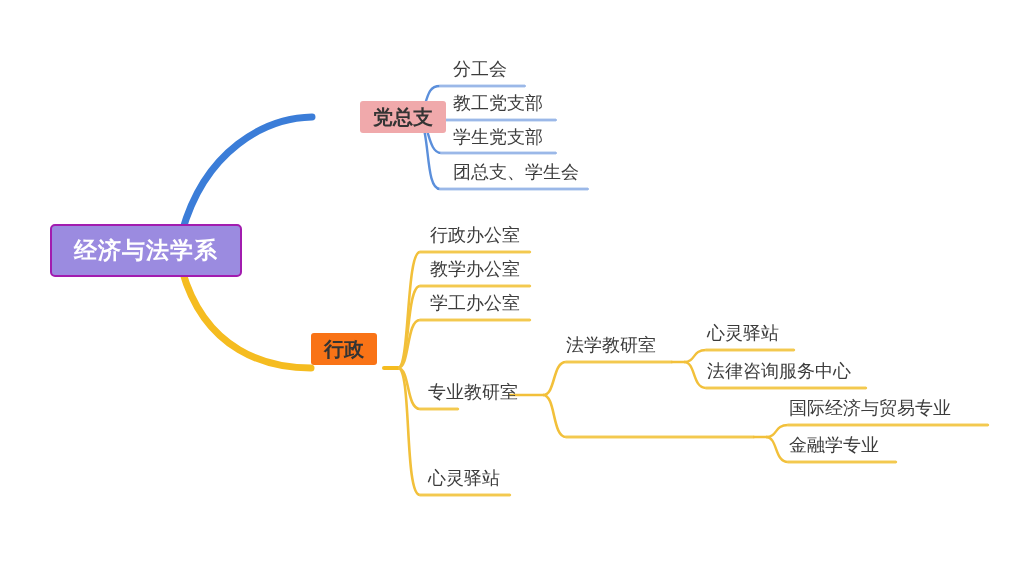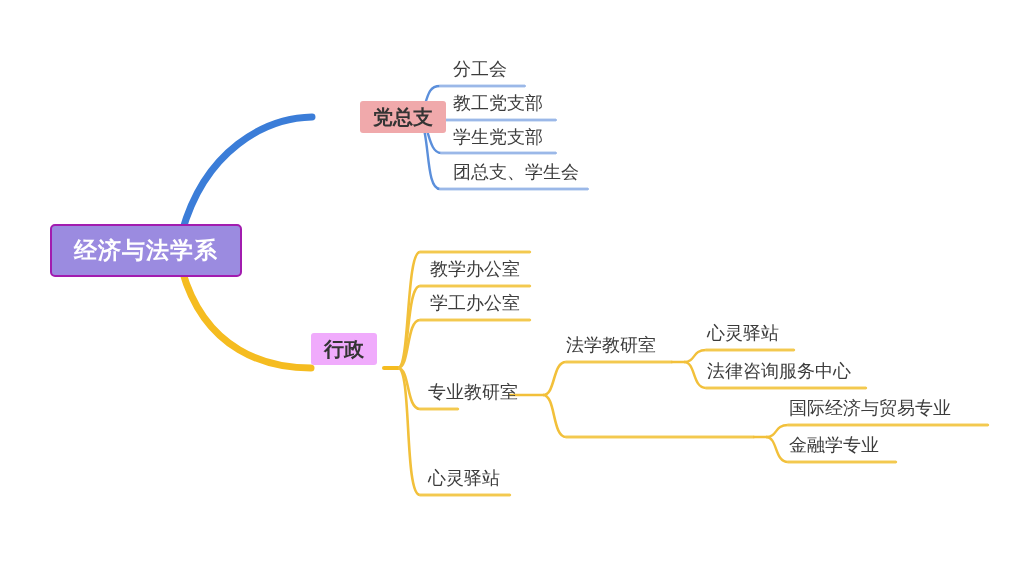--- a/index.html
+++ b/index.html
@@ -64,21 +64,21 @@
   }
   .node-party {
     left: 312px;
     top: 101px;
     background: #f0a9ab;
     margin-left: 48px;
   }
   .node-admin {
     left: 311px;
     top: 333px;
-    background: #f0abfc;
+    background: #f97316;
     justify-content: flex-end;
   }
   
   .node-text {
     height: 26px;
     font-size: 18px;
     color: #3c3c3c;
     justify-content: flex-start;
     z-index: 4;
     font-family: Liberation Serif, serif;
@@ -166,20 +166,23 @@
   <div class="node node-text" style="left:453px; top:90px;">
     <span>教工党支部</span>
   </div>
   <div class="node node-text" style="left:453px; top:159px;">
     <span>团总支、学生会</span>
   </div>
   <div class="node node-text" style="left:453px; top:124px;">
     <span>学生党支部</span>
   </div>
 
+  <div class="node node-text" style="left:430px; top:222px;">
+    <span>行政办公室</span>
+  </div>
   <div class="node node-text" style="left:430px; top:256px;">
     <span>教学办公室</span>
   </div>
   <div class="node node-text" style="left:430px; top:290px;">
     <span>学工办公室</span>
   </div>
   <div class="node node-text" style="left:428px; top:379px;">
     <span>专业教研室</span>
   </div>
   <div class="node node-text" style="left:428px; top:465px;">

